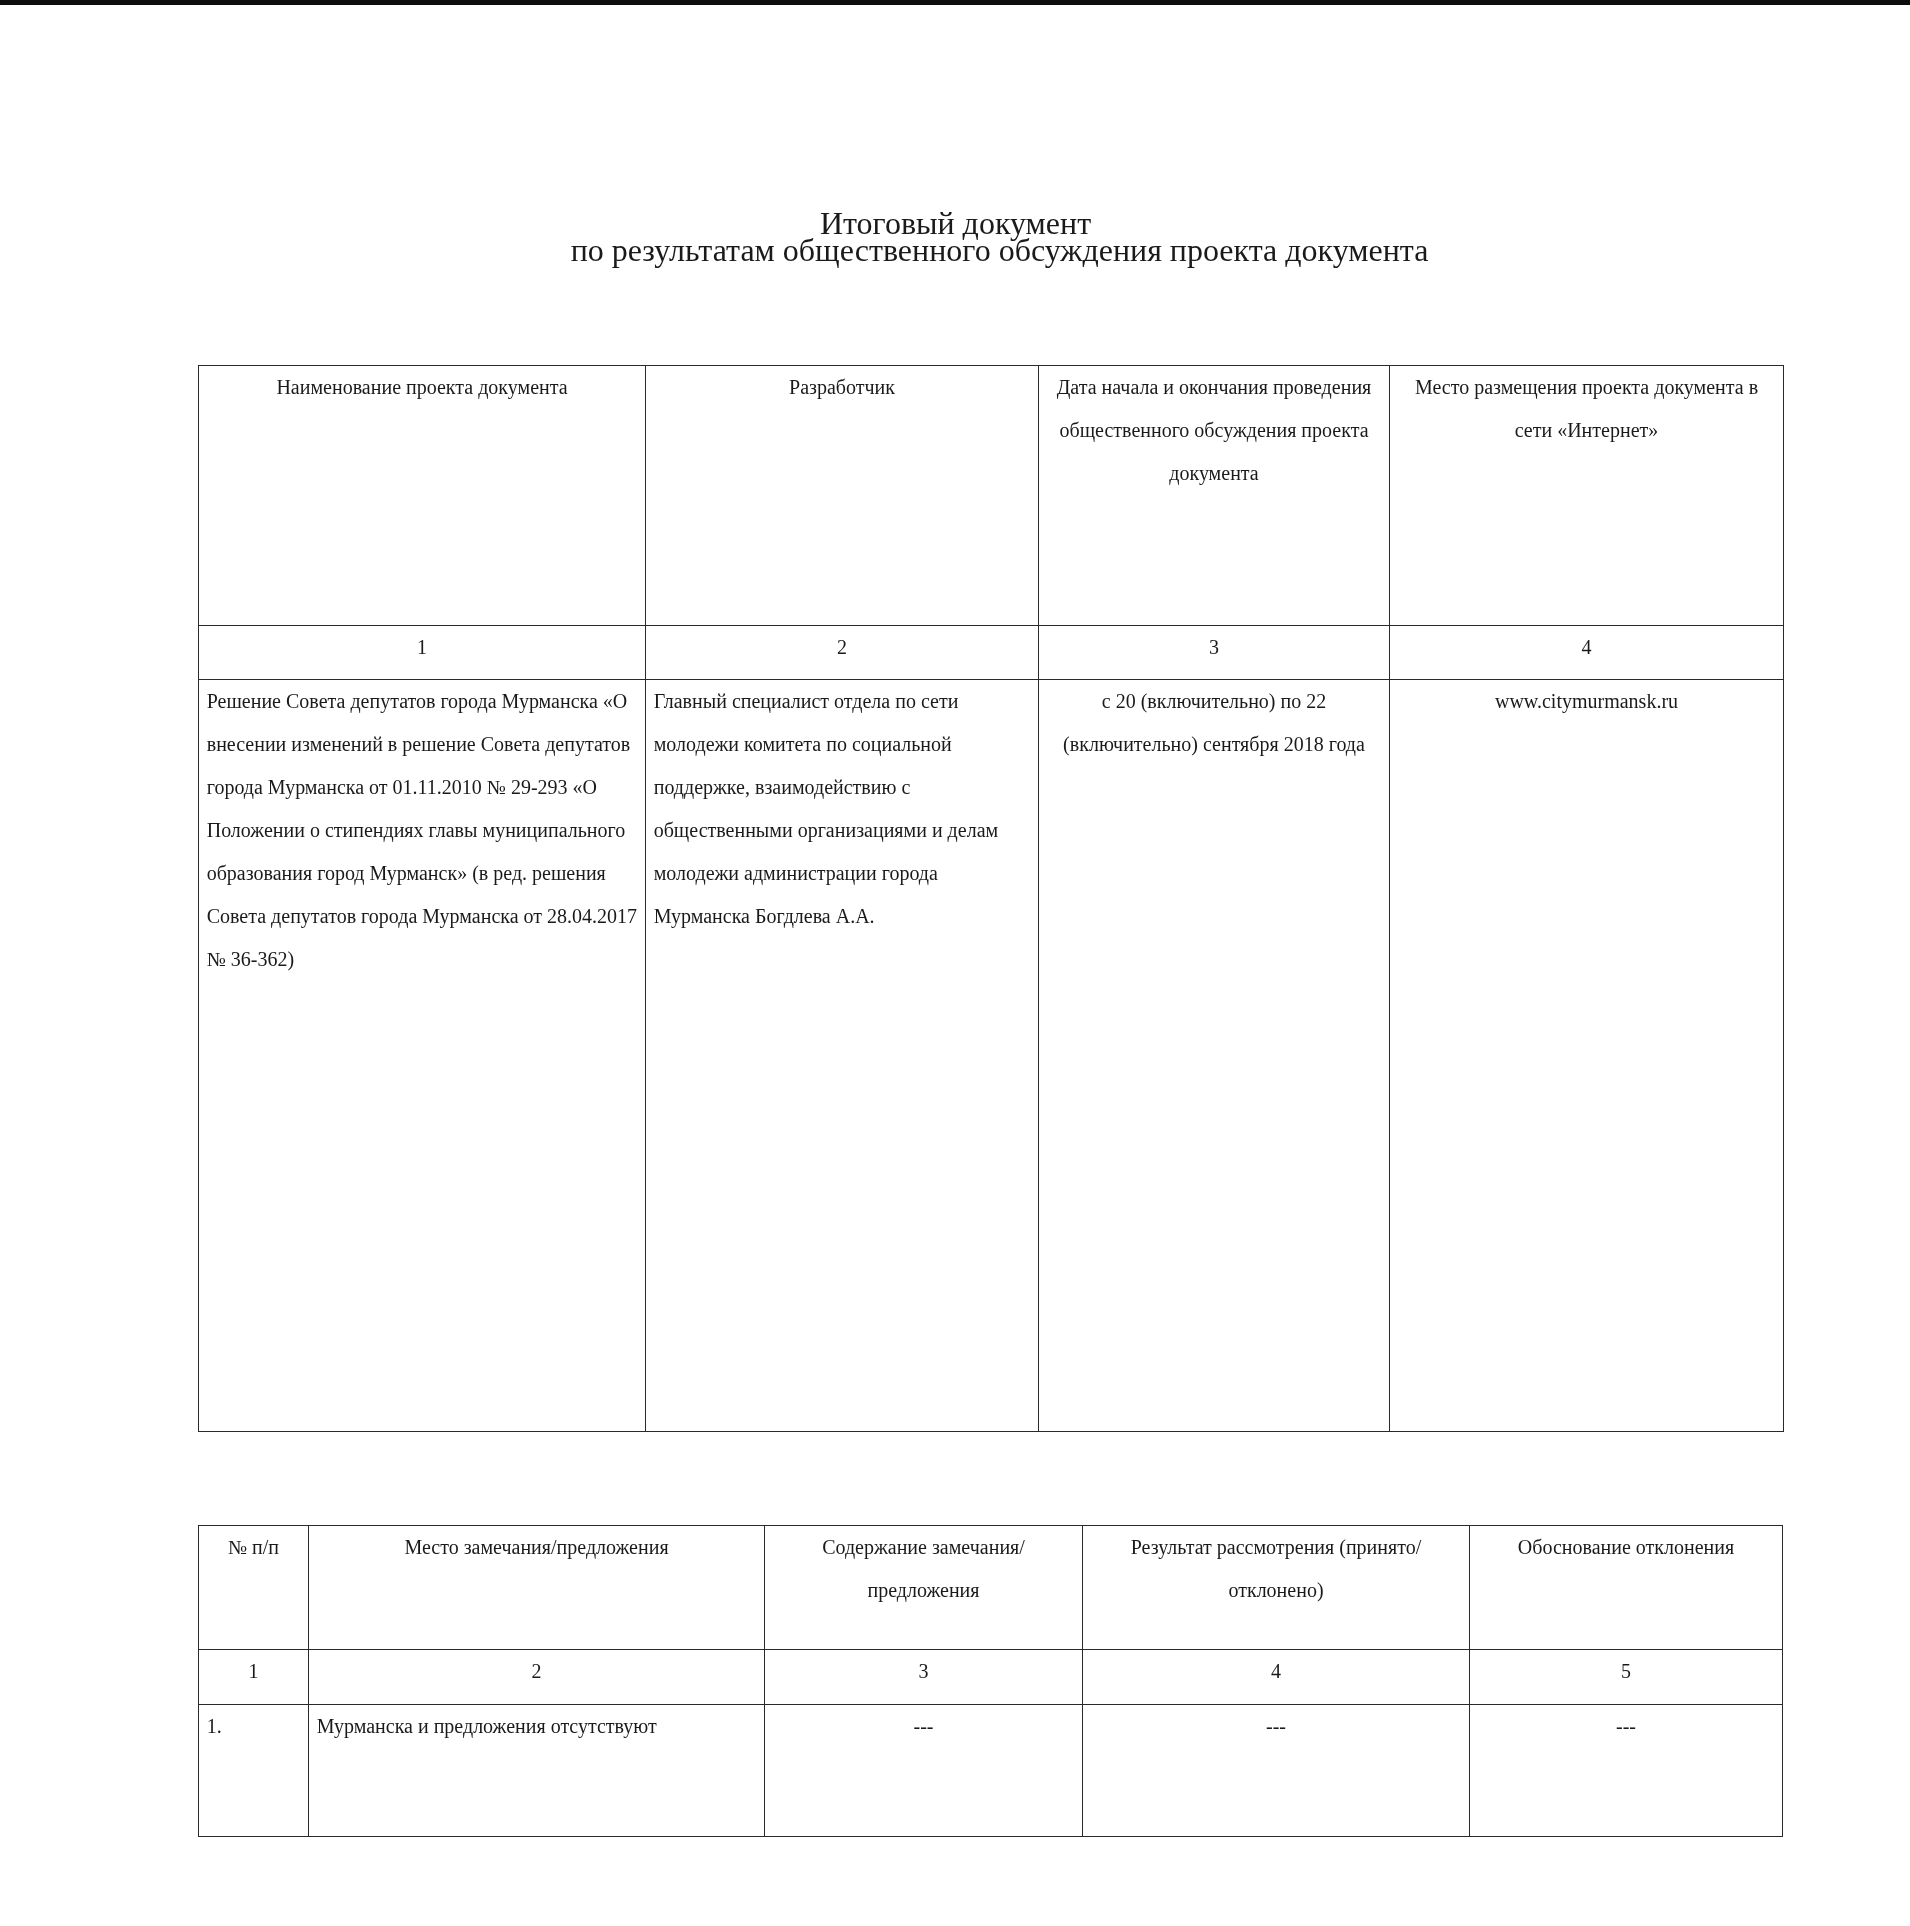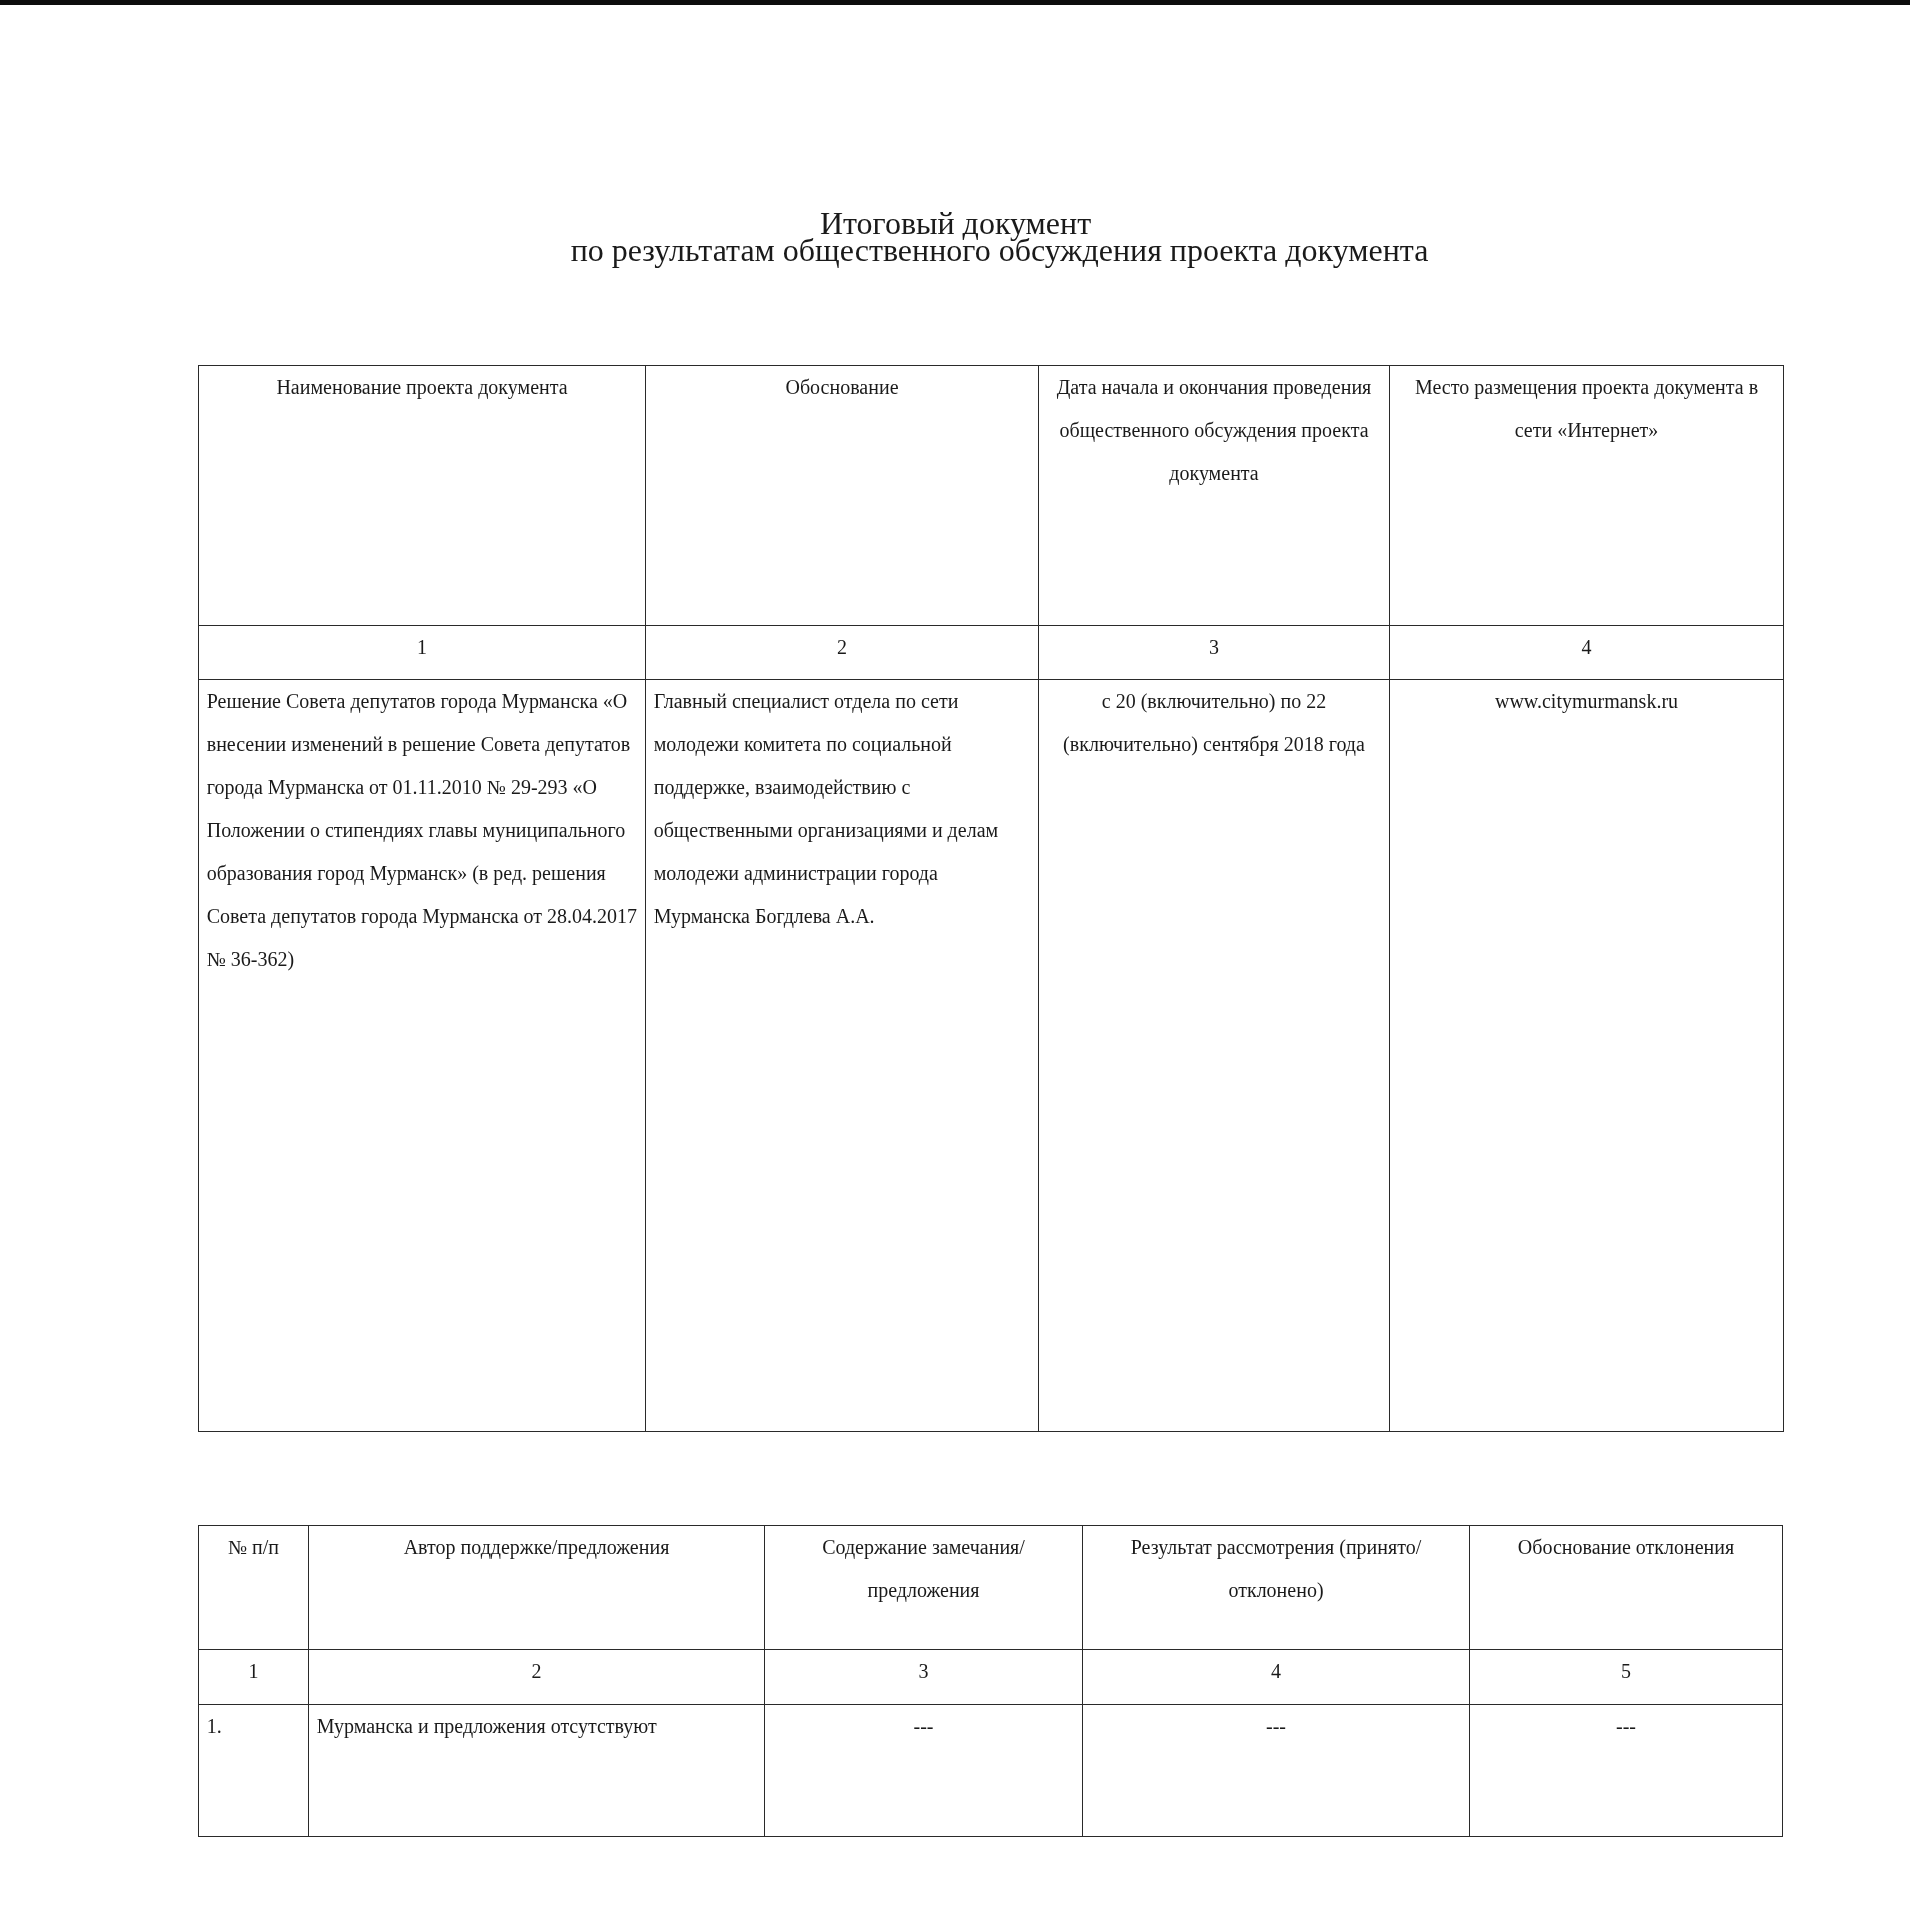--- a/index.html
+++ b/index.html
@@ -49,21 +49,21 @@
 <table class="grid" id="t1">
   <colgroup>
     <col style="width:447px">
       <col style="width:393px">
       <col style="width:351px">
       <col style="width:394px">
   </colgroup>
   <tbody>
       <tr class="hdr">
     <td class="center">Наименование проекта документа</td>
-    <td class="center">Обоснование</td>
+    <td class="center">Разработчик</td>
     <td class="center">Дата начала и окончания проведения общественного обсуждения проекта документа</td>
     <td class="center">Место размещения проекта документа в сети «Интернет»</td>
   </tr>
   <tr class="num">
     <td>1</td>
     <td>2</td>
     <td>3</td>
     <td>4</td>
   </tr>
   <tr class="row">
@@ -79,21 +79,21 @@
   <colgroup>
     <col style="width:110px">
       <col style="width:456px">
       <col style="width:318px">
       <col style="width:387px">
       <col style="width:313px">
   </colgroup>
   <tbody>
       <tr class="hdr">
     <td class="center">№ п/п</td>
-    <td class="center">Автор поддержке/предложения</td>
+    <td class="center">Место замечания/предложения</td>
     <td class="center">Содержание замечания/ предложения</td>
     <td class="center">Результат рассмотрения (принято/отклонено)</td>
     <td class="center">Обоснование отклонения</td>
   </tr>
   <tr class="num">
     <td>1</td>
     <td>2</td>
     <td>3</td>
     <td>4</td>
     <td>5</td>

